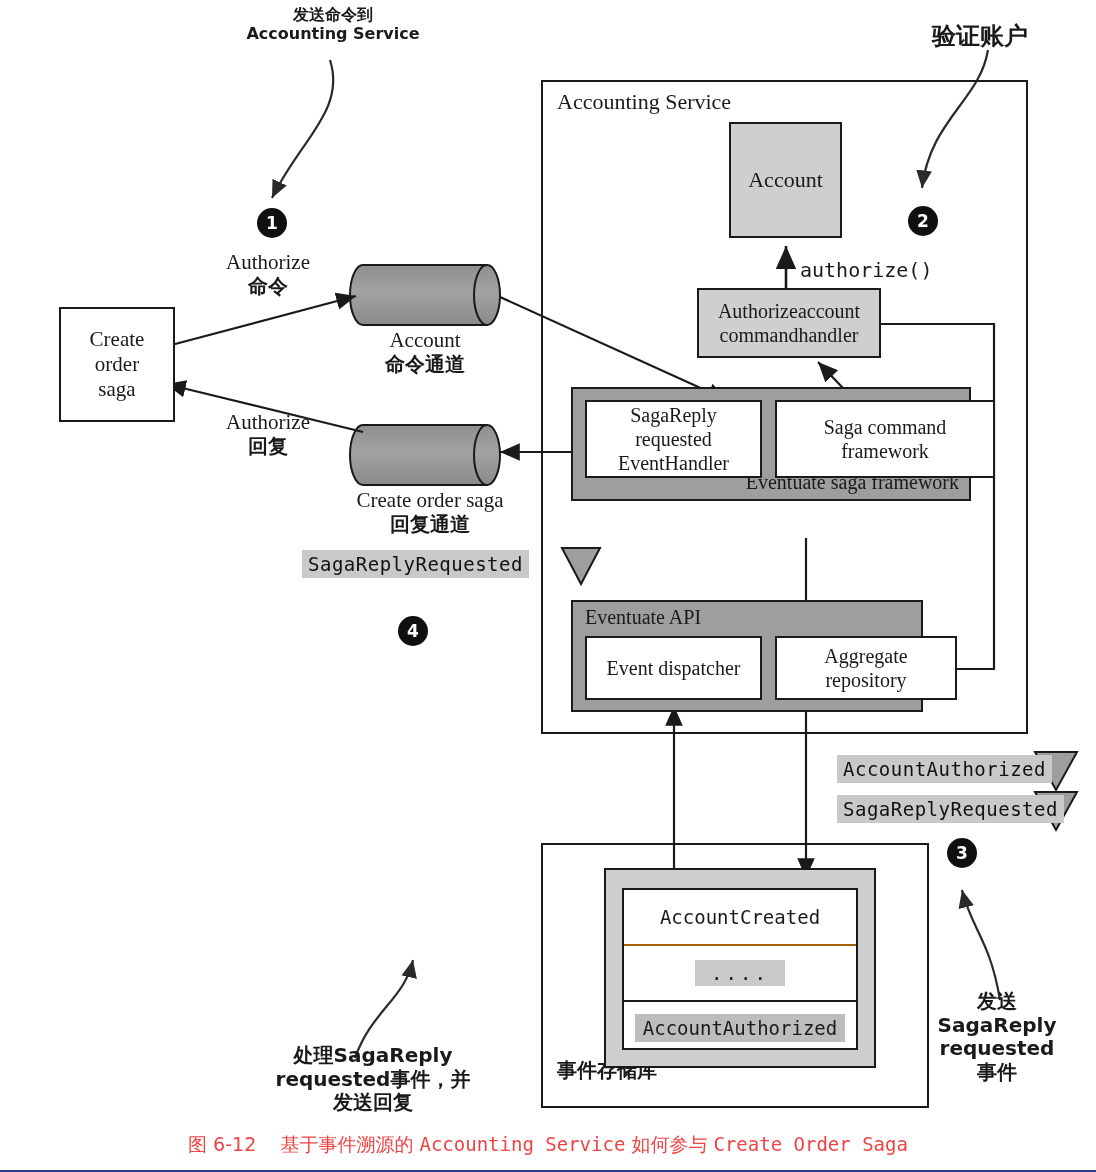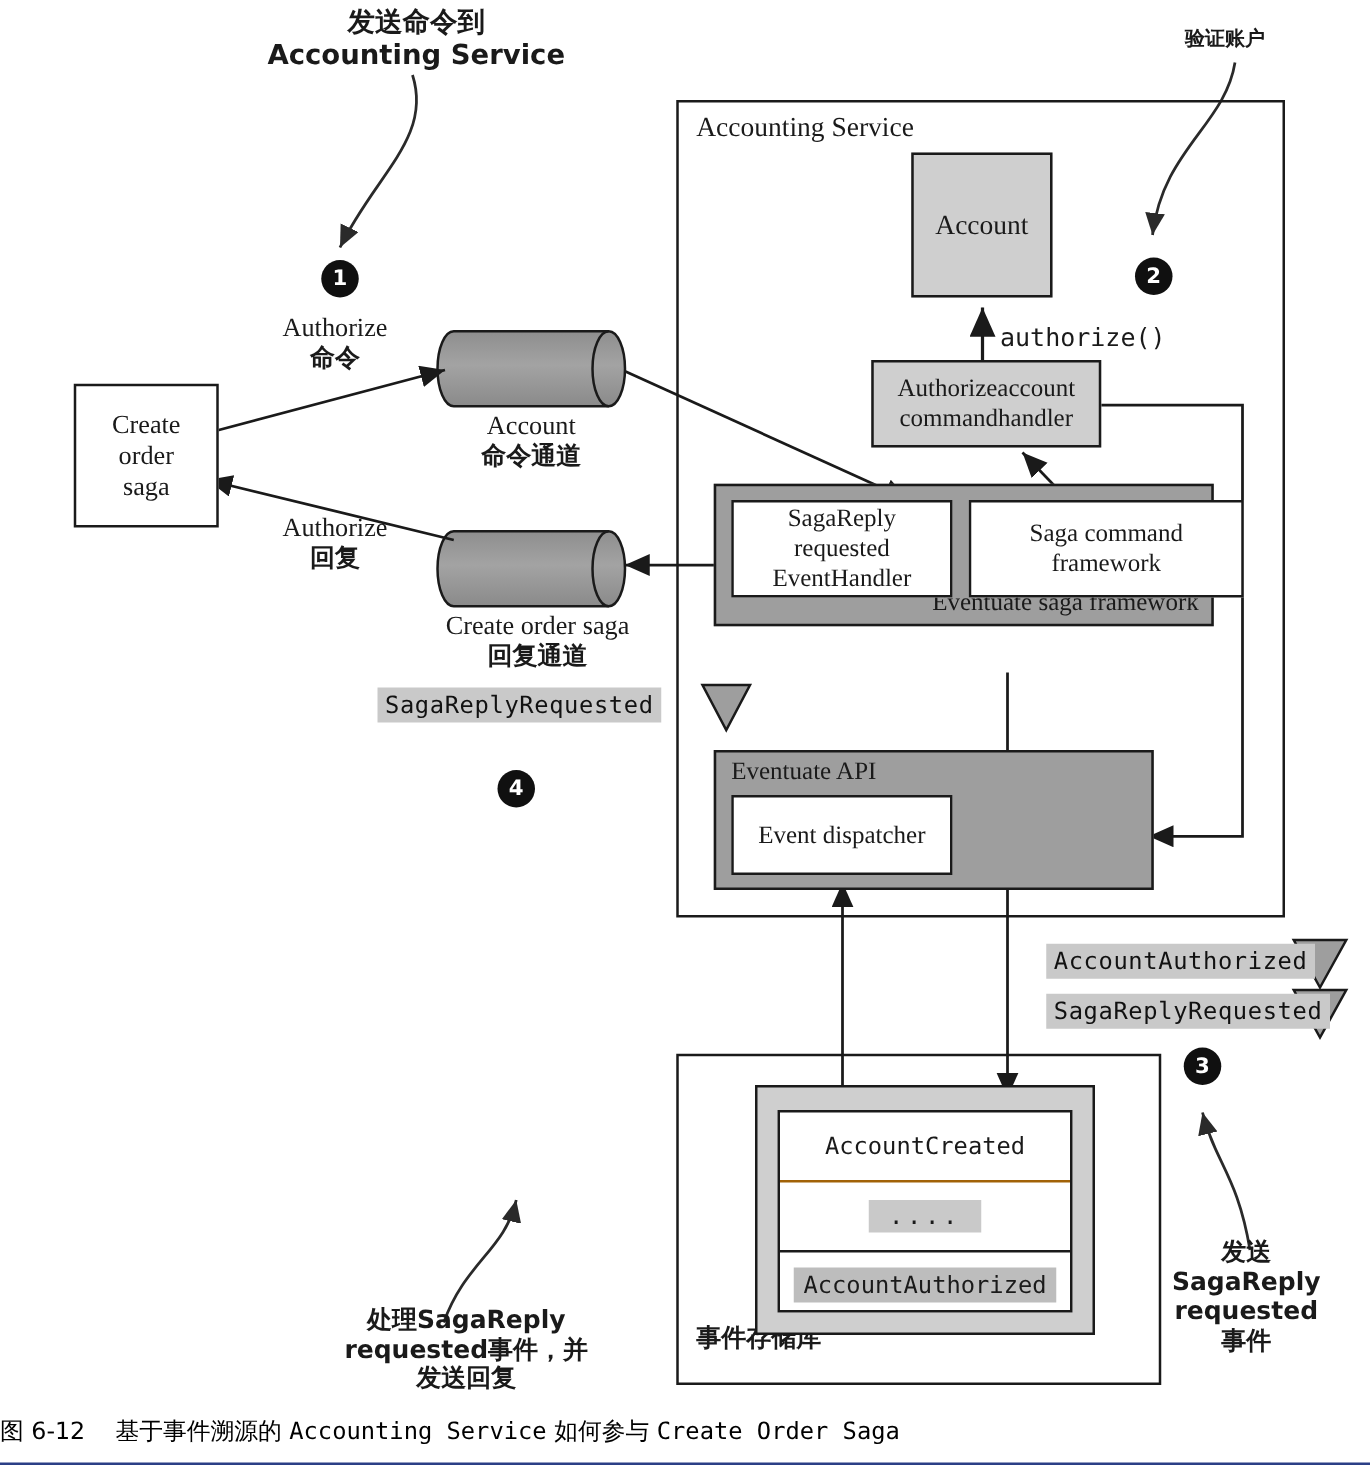--- a/index.html
+++ b/index.html
@@ -28,22 +28,22 @@
   
   .step{position:absolute;width:30px;height:30px;border-radius:50%;
         background:#101010;color:#fff;font-family:"DejaVu Sans",sans-serif;
         font-size:17px;font-weight:bold;line-height:30px;text-align:center;}
 
   
   .badge{position:absolute;background:#c9c9c9;color:#111;
          font-family:"DejaVu Sans Mono","Liberation Mono",monospace;
          font-size:19px;letter-spacing:0.5px;padding:3px 6px;white-space:nowrap;}
 
-  .caption{position:absolute;left:0;right:0;bottom:14px;
-           font-family:"DejaVu Sans",sans-serif;font-size:19px;color:#000000;}
+  .caption{position:absolute;left:0;right:0;bottom:14px;text-align:center;
+           font-family:"DejaVu Sans",sans-serif;font-size:19px;color:#ef4444;}
   .caption .cap-mono{font-family:"DejaVu Sans Mono","Liberation Mono",monospace;}
   .rule{position:absolute;left:0;right:0;height:2px;background:#2b3f86;}
 </style>
 </head>
 <body>
 
 <div id="stage">
 
   <svg id="diagram" viewBox="0 0 1096 1172">
     <defs>
@@ -94,26 +94,26 @@
 
     <line x1="806" y1="712" x2="806" y2="878" stroke="#1a1a1a" stroke-width="2.2" marker-end="url(#arrow)"></line>
 
     <line x1="674" y1="880" x2="674" y2="706" stroke="#1a1a1a" stroke-width="2.2" marker-end="url(#arrow)"></line>
 
     <polygon points="562,548 600,548 581,584" fill="#9e9e9e" stroke="#1a1a1a" stroke-width="2"></polygon>
     <polygon points="1035,752 1077,752 1056,790" fill="#9e9e9e" stroke="#1a1a1a" stroke-width="2"></polygon>
     <polygon points="1035,792 1077,792 1056,830" fill="#9e9e9e" stroke="#1a1a1a" stroke-width="2"></polygon>
   </svg>
 
-  <div class="lbl sans-cjk" style="left:208px;top:6px;width:250px;font-size:22px;">
+  <div class="lbl sans-cjk" style="left:208px;top:6px;width:250px;font-size:16px;">
     <div>发送命令到</div>
     <div>Accounting Service</div>
   </div>
 
-  <div class="lbl sans-cjk" style="left:900px;top:22px;width:160px;font-size:16px;">
+  <div class="lbl sans-cjk" style="left:900px;top:22px;width:160px;font-size:24px;">
     <div>验证账户</div>
   </div>
 
   <div class="lbl sans-cjk" style="left:912px;top:990px;width:170px;font-size:20px;">
     <div>发送</div>
     <div>SagaReply</div>
     <div>requested</div>
     <div>事件</div>
   </div>
 
@@ -187,20 +187,26 @@
       <div>framework</div>
     </div>
   </div>
 
   <div class="box dark-fill" style="left:571px;top:600px;width:352px;height:112px;">
     <div class="serif" style="position:absolute;left:12px;top:4px;font-size:20px;">Eventuate API</div>
   </div>
   <div class="box white-fill" style="left:585px;top:636px;width:177px;height:64px;">
     <div class="boxtext serif" style="font-size:20px;">
       <div>Event dispatcher</div>
+    </div>
+  </div>
+  <div class="box white-fill" style="left:775px;top:636px;width:182px;height:64px;">
+    <div class="boxtext serif" style="font-size:20px;">
+      <div>Aggregate</div>
+      <div>repository</div>
     </div>
   </div>
 
   <div class="box" style="left:541px;top:843px;width:388px;height:265px;border:2px solid #1a1a1a;background:transparent;">
     <div class="sans-cjk" style="position:absolute;left:14px;bottom:22px;font-size:20px;">事件存储库</div>
   </div>
   <div class="box grey-fill" style="left:604px;top:868px;width:272px;height:200px;"></div>
   <div class="box white-fill" style="left:622px;top:888px;width:236px;height:162px;">
     <div style="height:54px;border-bottom:2px solid #a16207;display:flex;align-items:center;justify-content:center;">
       <span class="mono" style="font-size:19px;">AccountCreated</span>

